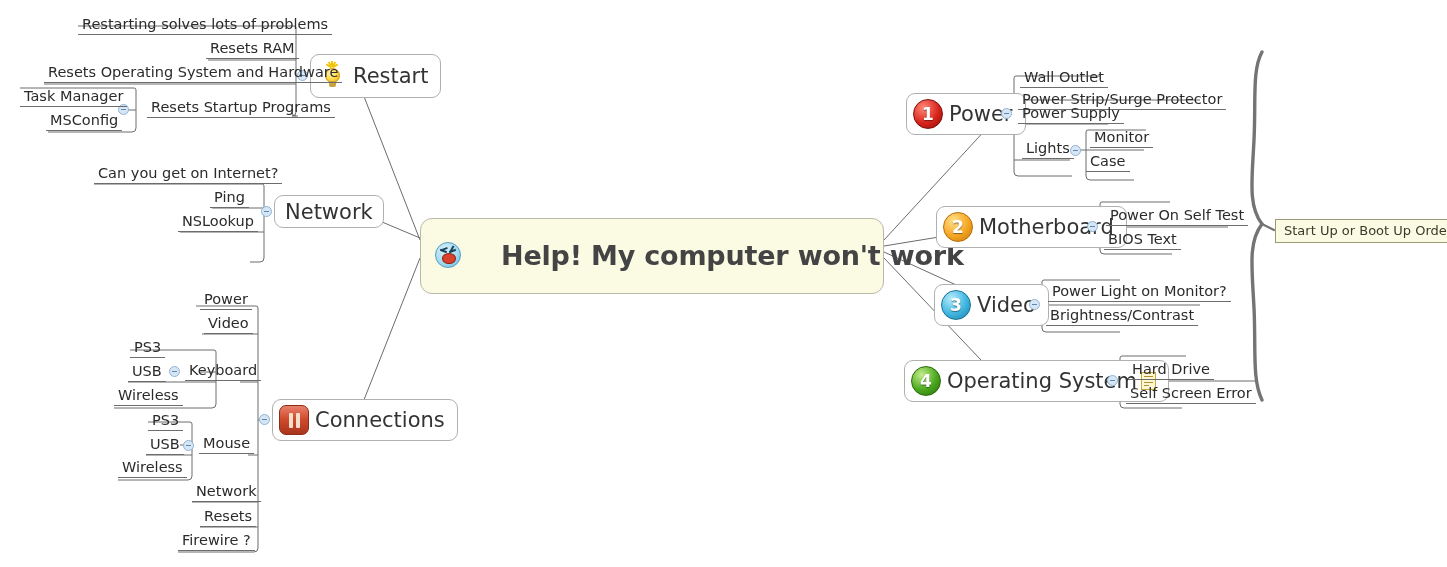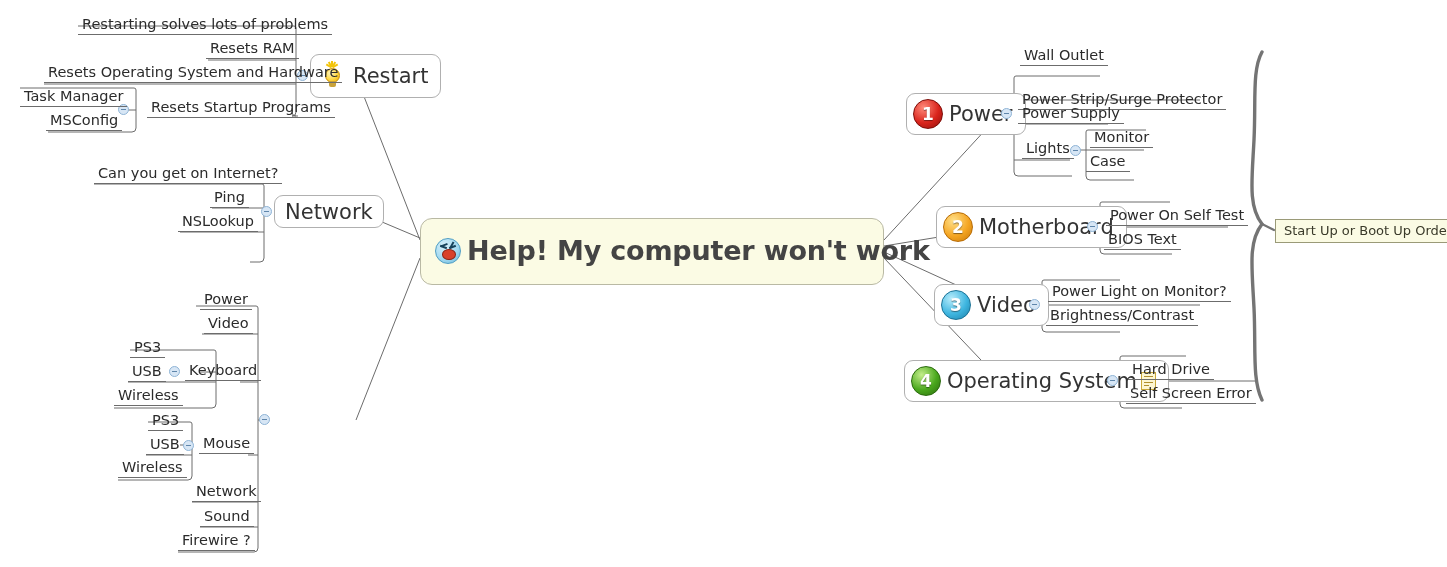--- a/index.html
+++ b/index.html
@@ -219,21 +219,21 @@
     <g fill="none" stroke="#747474" stroke-width="3.4" stroke-linecap="round">
       <path d="M 1262 52
                C 1252 70, 1256 100, 1254 140
                C 1252 180, 1248 206, 1262 224
                C 1248 242, 1252 268, 1254 308
                C 1256 348, 1252 380, 1262 400"></path>
       <path d="M 1262 224 L 1274 230" stroke-width="2.2"></path>
     </g>
   </svg>
 
-  <div class="center-node" style="left:420px;top:218px;width:464px;height:67px;">
+  <div class="center-node" style="left:420px;top:218px;width:464px;height:76px;gap:34px;">
     <span class="icon face-icon">
       <span class="eye le"></span>
         <span class="eye re"></span>
         <span class="mouth"></span>
     </span>
     <span class="label">Help! My computer won't work</span>
   </div>
 
   <div class="branch-node" style="left:310px;top:54px;height:44px;">
     <span class="icon bulb-icon">
@@ -259,47 +259,54 @@
 
   <div class="branch-node plain" style="left:274px;top:195px;height:33px;">
     <span class="label">Network</span>
   </div>
   <div class="toggle" style="left:261px;top:206px;"></div>
 
   <div class="sub-item l" style="left:94px;top:165px;">Can you get on Internet?</div>
   <div class="sub-item l" style="left:210px;top:189px;">Ping</div>
   <div class="sub-item l" style="left:178px;top:213px;">NSLookup</div>
 
+  <div class="branch-node" style="left:272px;top:399px;height:42px;">
+    <span class="icon pause-icon">
+        <i></i>
+        <i></i>
+      </span>
+    <span class="label">Connections</span>
+  </div>
   <div class="toggle" style="left:259px;top:414px;"></div>
 
   <div class="sub-item l" style="left:200px;top:291px;">Power</div>
   <div class="sub-item l" style="left:204px;top:315px;">Video</div>
   <div class="sub-item l" style="left:185px;top:362px;">Keyboard</div>
   <div class="toggle" style="left:169px;top:366px;"></div>
   <div class="sub-item l" style="left:130px;top:339px;">PS3</div>
   <div class="sub-item l" style="left:128px;top:363px;">USB</div>
   <div class="sub-item l" style="left:114px;top:387px;">Wireless</div>
 
   <div class="sub-item l" style="left:199px;top:435px;">Mouse</div>
   <div class="toggle" style="left:183px;top:440px;"></div>
   <div class="sub-item l" style="left:148px;top:412px;">PS3</div>
   <div class="sub-item l" style="left:146px;top:436px;">USB</div>
   <div class="sub-item l" style="left:118px;top:459px;">Wireless</div>
 
   <div class="sub-item l" style="left:192px;top:483px;">Network</div>
-  <div class="sub-item l" style="left:200px;top:508px;">Sound</div>
+  <div class="sub-item l" style="left:200px;top:508px;">Resets</div>
   <div class="sub-item l" style="left:178px;top:532px;">Firewire ?</div>
 
   <div class="branch-node" style="left:906px;top:93px;height:42px;">
     <span class="icon num-icon num-1">1</span>
     <span class="label">Power</span>
   </div>
   <div class="toggle" style="left:1001px;top:108px;"></div>
 
-  <div class="sub-item r" style="left:1020px;top:47px;">Wall Outlet</div>
+  <div class="sub-item r" style="left:1020px;top:69px;">Wall Outlet</div>
   <div class="sub-item r" style="left:1018px;top:81px;margin-top:10px;">Power Strip/Surge Protector</div>
   <div class="sub-item r" style="left:1018px;top:105px;">Power Supply</div>
   <div class="sub-item r" style="left:1022px;top:140px;">Lights</div>
   <div class="toggle" style="left:1070px;top:145px;"></div>
   <div class="sub-item r" style="left:1090px;top:129px;">Monitor</div>
   <div class="sub-item r" style="left:1086px;top:153px;">Case</div>
 
   <div class="branch-node" style="left:936px;top:206px;height:42px;">
     <span class="icon num-icon num-2">2</span>
     <span class="label">Motherboard</span>

